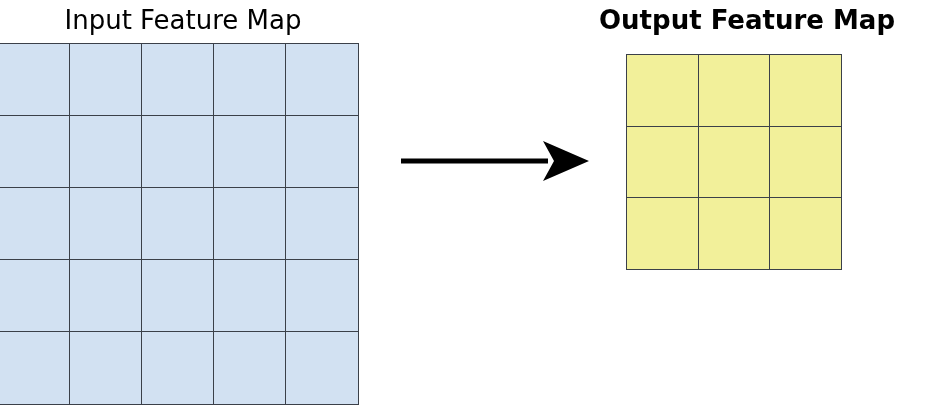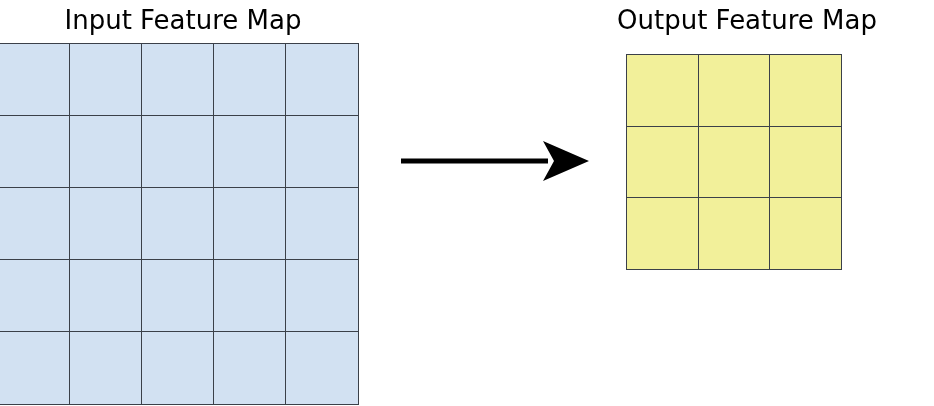--- a/index.html
+++ b/index.html
@@ -30,20 +30,21 @@
   }
   #input-title {
     left: 0px;
     top: 7px;
     width: 366px;
   }
   #output-title {
     left: 560px;
     top: 7px;
     width: 374px;
+    font-weight: bold;
   }
 
   .grid {
     position: absolute;
     display: grid;
     box-sizing: border-box;
   }
 
   .cell {
     box-sizing: border-box;

